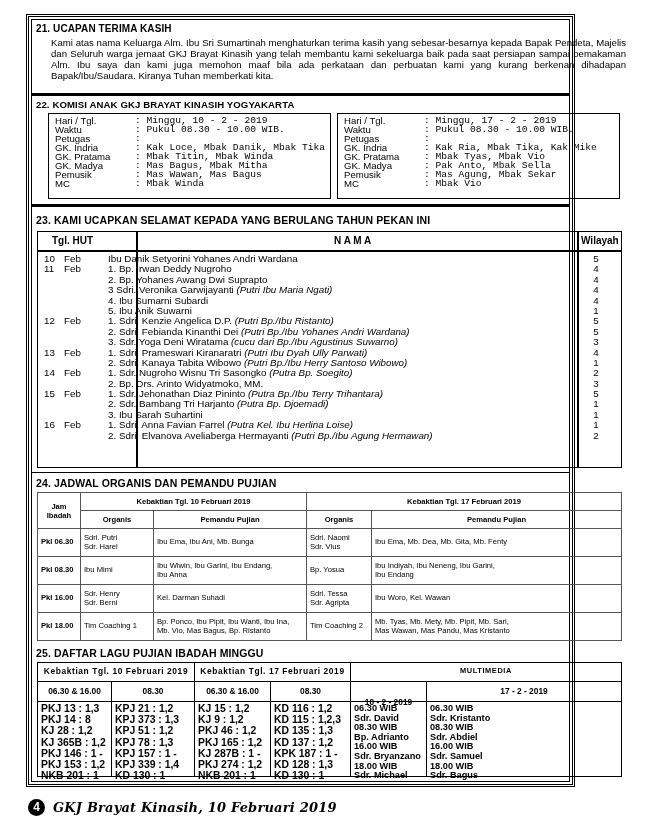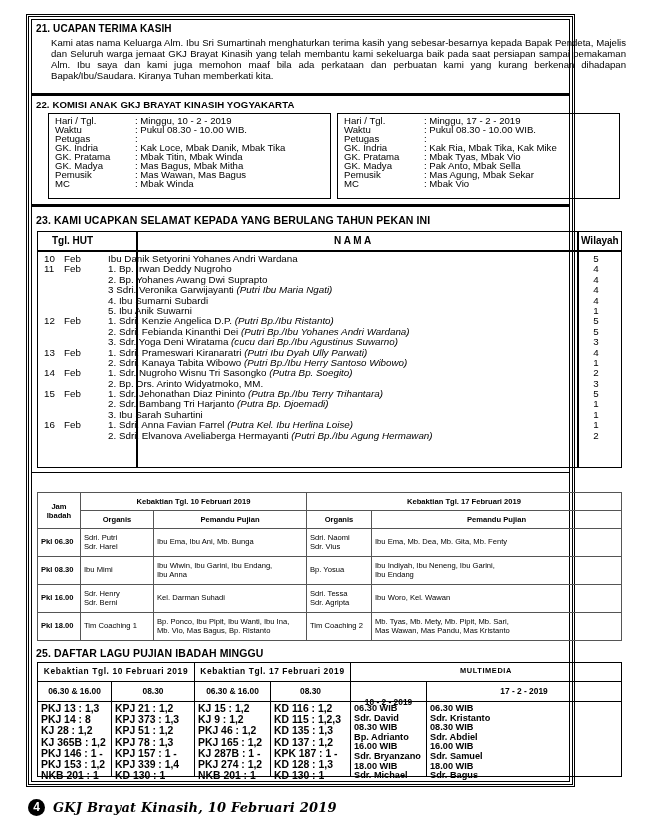--- a/index.html
+++ b/index.html
@@ -18,21 +18,21 @@
   #s21 .sec-title { position: absolute; left: 4px; top: 2px; font-size: 10px; }
   #s21 .body { position: absolute; left: 19px; top: 16px; width: 575px;
                font-size: 9.6px; line-height: 11px; text-align: justify; }
 
   
   #s22 .sec-title { position: absolute; left: 4px; top: 3px; font-size: 9.6px; }
   .kbox { position: absolute; top: 17px; width: 283px; height: 86px; border: 1px solid #000;
           box-sizing: border-box; font-size: 9.6px; line-height: 9px; padding: 2px 0 0 6px; }
   .krow { display: flex; }
   .krow .k { width: 80px; }
-  .krow .v { flex: 1; }
+  .krow .v { flex: 1; font-family: Liberation Mono, monospace; }
 
   
   #s23 .sec-title { position: absolute; left: 4px; top: 7px; font-size: 10.5px; }
   .hut-table { position: absolute; left: 5px; top: 24px; width: 585px; height: 237px;
                border: 1px solid #000; box-sizing: border-box; }
   .hut-head { position: absolute; top: 0; left: 0; right: 0; height: 18px; border-bottom: 2px solid #000;
               font-weight: bold; font-size: 10px; }
   .hut-head span { position: absolute; top: 3px; }
   .vline { position: absolute; top: 0; bottom: 0; width: 2px; background: #000; }
   .hut-rows { position: absolute; top: 22px; left: 0; right: 0; font-size: 9.8px; line-height: 10.4px; }
@@ -276,20 +276,21 @@
               <span class="m"></span>
               <span class="n"><span class="">2. Sdri. Elvanova Aveliaberga Hermayanti</span> <i class="">(Putri Bp./Ibu Agung Hermawan)</i></span>
               <span class="w">2</span>
             </div>
           </div>
       </div>
     </div>
     <div class="divider" style="top:452px; height:1px;"></div>
 
     <div class="sec" id="s24" style="top:453px; height:165px;">
+      <div class="sec-title">24. JADWAL ORGANIS DAN PEMANDU PUJIAN</div>
       <table class="org">
         <thead>
           <tr>
             <th rowspan="2" style="width:36px;">Jam Ibadah</th>
             <th colspan="2">Kebaktian Tgl. 10 Februari 2019</th>
             <th colspan="2">Kebaktian Tgl. 17 Februari 2019</th>
           </tr>
           <tr>
             <th style="width:66px;">Organis</th>
             <th style="width:146px;">Pemandu Pujian</th>

